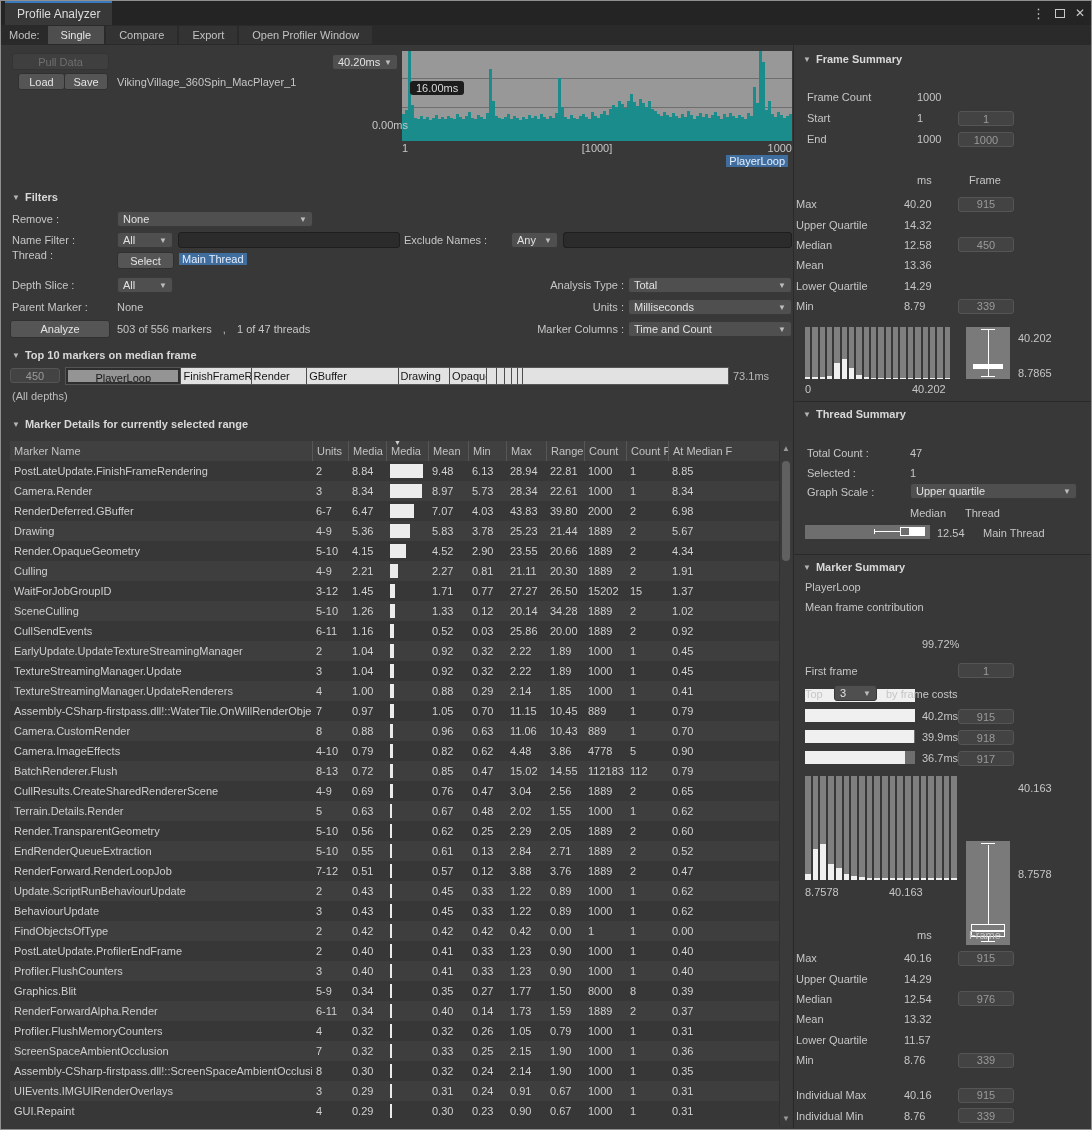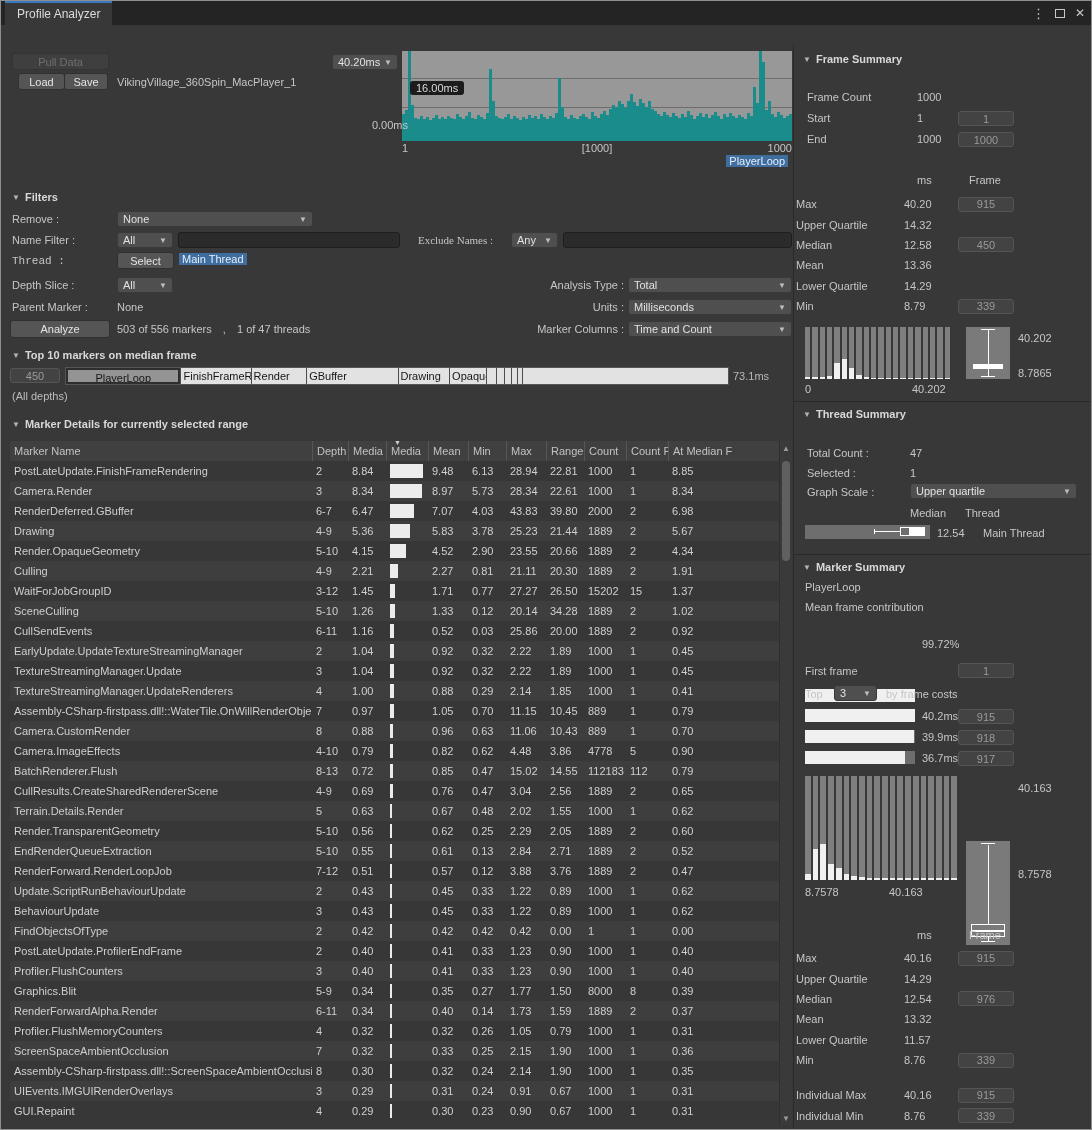--- a/index.html
+++ b/index.html
@@ -80,20 +80,35 @@
     <div class="tab">
       <span>Profile Analyzer</span>
     </div>
     <div class="winicons">
       <span class="kebab">⋮</span>
       <span class="maxico"></span>
       <span class="closeico">✕</span>
     </div>
   </div>
 
+  <div class="toolbar">
+    <span class="lbl">Mode:</span>
+    <div class="modebtn active">
+        <span>Single</span>
+      </div>
+    <div class="modebtn">
+        <span>Compare</span>
+      </div>
+    <div class="modebtn">
+        <span>Export</span>
+      </div>
+    <div class="modebtn">
+        <span>Open Profiler Window</span>
+      </div>
+  </div>
 
   <div class="body">
 
     <div class="btn disabled abs" style="left:10px;top:8px;width:97px;">
         <span>Pull Data</span>
       </div>
     <div class="btn abs" style="left:16px;top:28px;width:47px;">
         <span>Load</span>
       </div>
     <div class="btn abs" style="left:62px;top:28px;width:44px;">
@@ -258,28 +273,28 @@
         <span class="txt">None</span>
         <span class="arr">▼</span>
       </div>
 
     <div class="abs" style="left:10px;top:189px;">Name Filter :</div>
     <div class="drop abs" style="left:115px;top:187px;width:56px;">
         <span class="txt">All</span>
         <span class="arr">▼</span>
       </div>
     <div class="input abs" style="left:176px;top:187px;width:222px;"><span></span></div>
-    <div class="abs" style="left:402px;top:189px;width:103px;text-align:center;font-family:Liberation Serif, serif;">Exclude Names :</div>
+    <div class="abs" style="left:402px;top:189px;width:103px;text-align:left;">Exclude Names :</div>
     <div class="drop abs" style="left:509px;top:187px;width:47px;">
         <span class="txt">Any</span>
         <span class="arr">▼</span>
       </div>
     <div class="input abs" style="left:561px;top:187px;width:229px;"><span></span></div>
 
-    <div class="abs" style="left:10px;top:210px;font-family:Liberation Mono, monospace;">Thread :</div>
+    <div class="abs" style="left:10px;top:204px;">Thread :</div>
     <div class="btn abs" style="left:115px;top:207px;width:57px;">
         <span>Select</span>
       </div>
     <div class="abs" style="left:177px;top:208px;"><span class="chip">Main Thread</span></div>
 
     <div class="abs" style="left:10px;top:234px;">Depth Slice :</div>
     <div class="drop abs" style="left:115px;top:232px;width:56px;">
         <span class="txt">All</span>
         <span class="arr">▼</span>
       </div>
@@ -333,21 +348,21 @@
     <div class="abs" style="left:731px;top:325px;color:#b8b8b8;">73.1ms</div>
     <div class="abs" style="left:10px;top:345px;color:#bdbdbd;">(All depths)</div>
 
     <div class="sect abs" style="left:10px;top:373px;">
       <span class="fold">▼</span>
         <span>Marker Details for currently selected range</span>
     </div>
     <div class="thead abs" style="left:8px;top:396px;width:769px;">
       <span class="sortarr">▼</span>
     <div class="th">Marker Name</div>
-        <div class="th">Depth</div>
+        <div class="th">Units</div>
         <div class="th">Media</div>
         <div class="th">Media</div>
         <div class="th">Mean</div>
         <div class="th">Min</div>
         <div class="th">Max</div>
         <div class="th">Range</div>
         <div class="th">Count</div>
         <div class="th">Count Fra</div>
         <div class="th">At Median F</div>
       </div>

